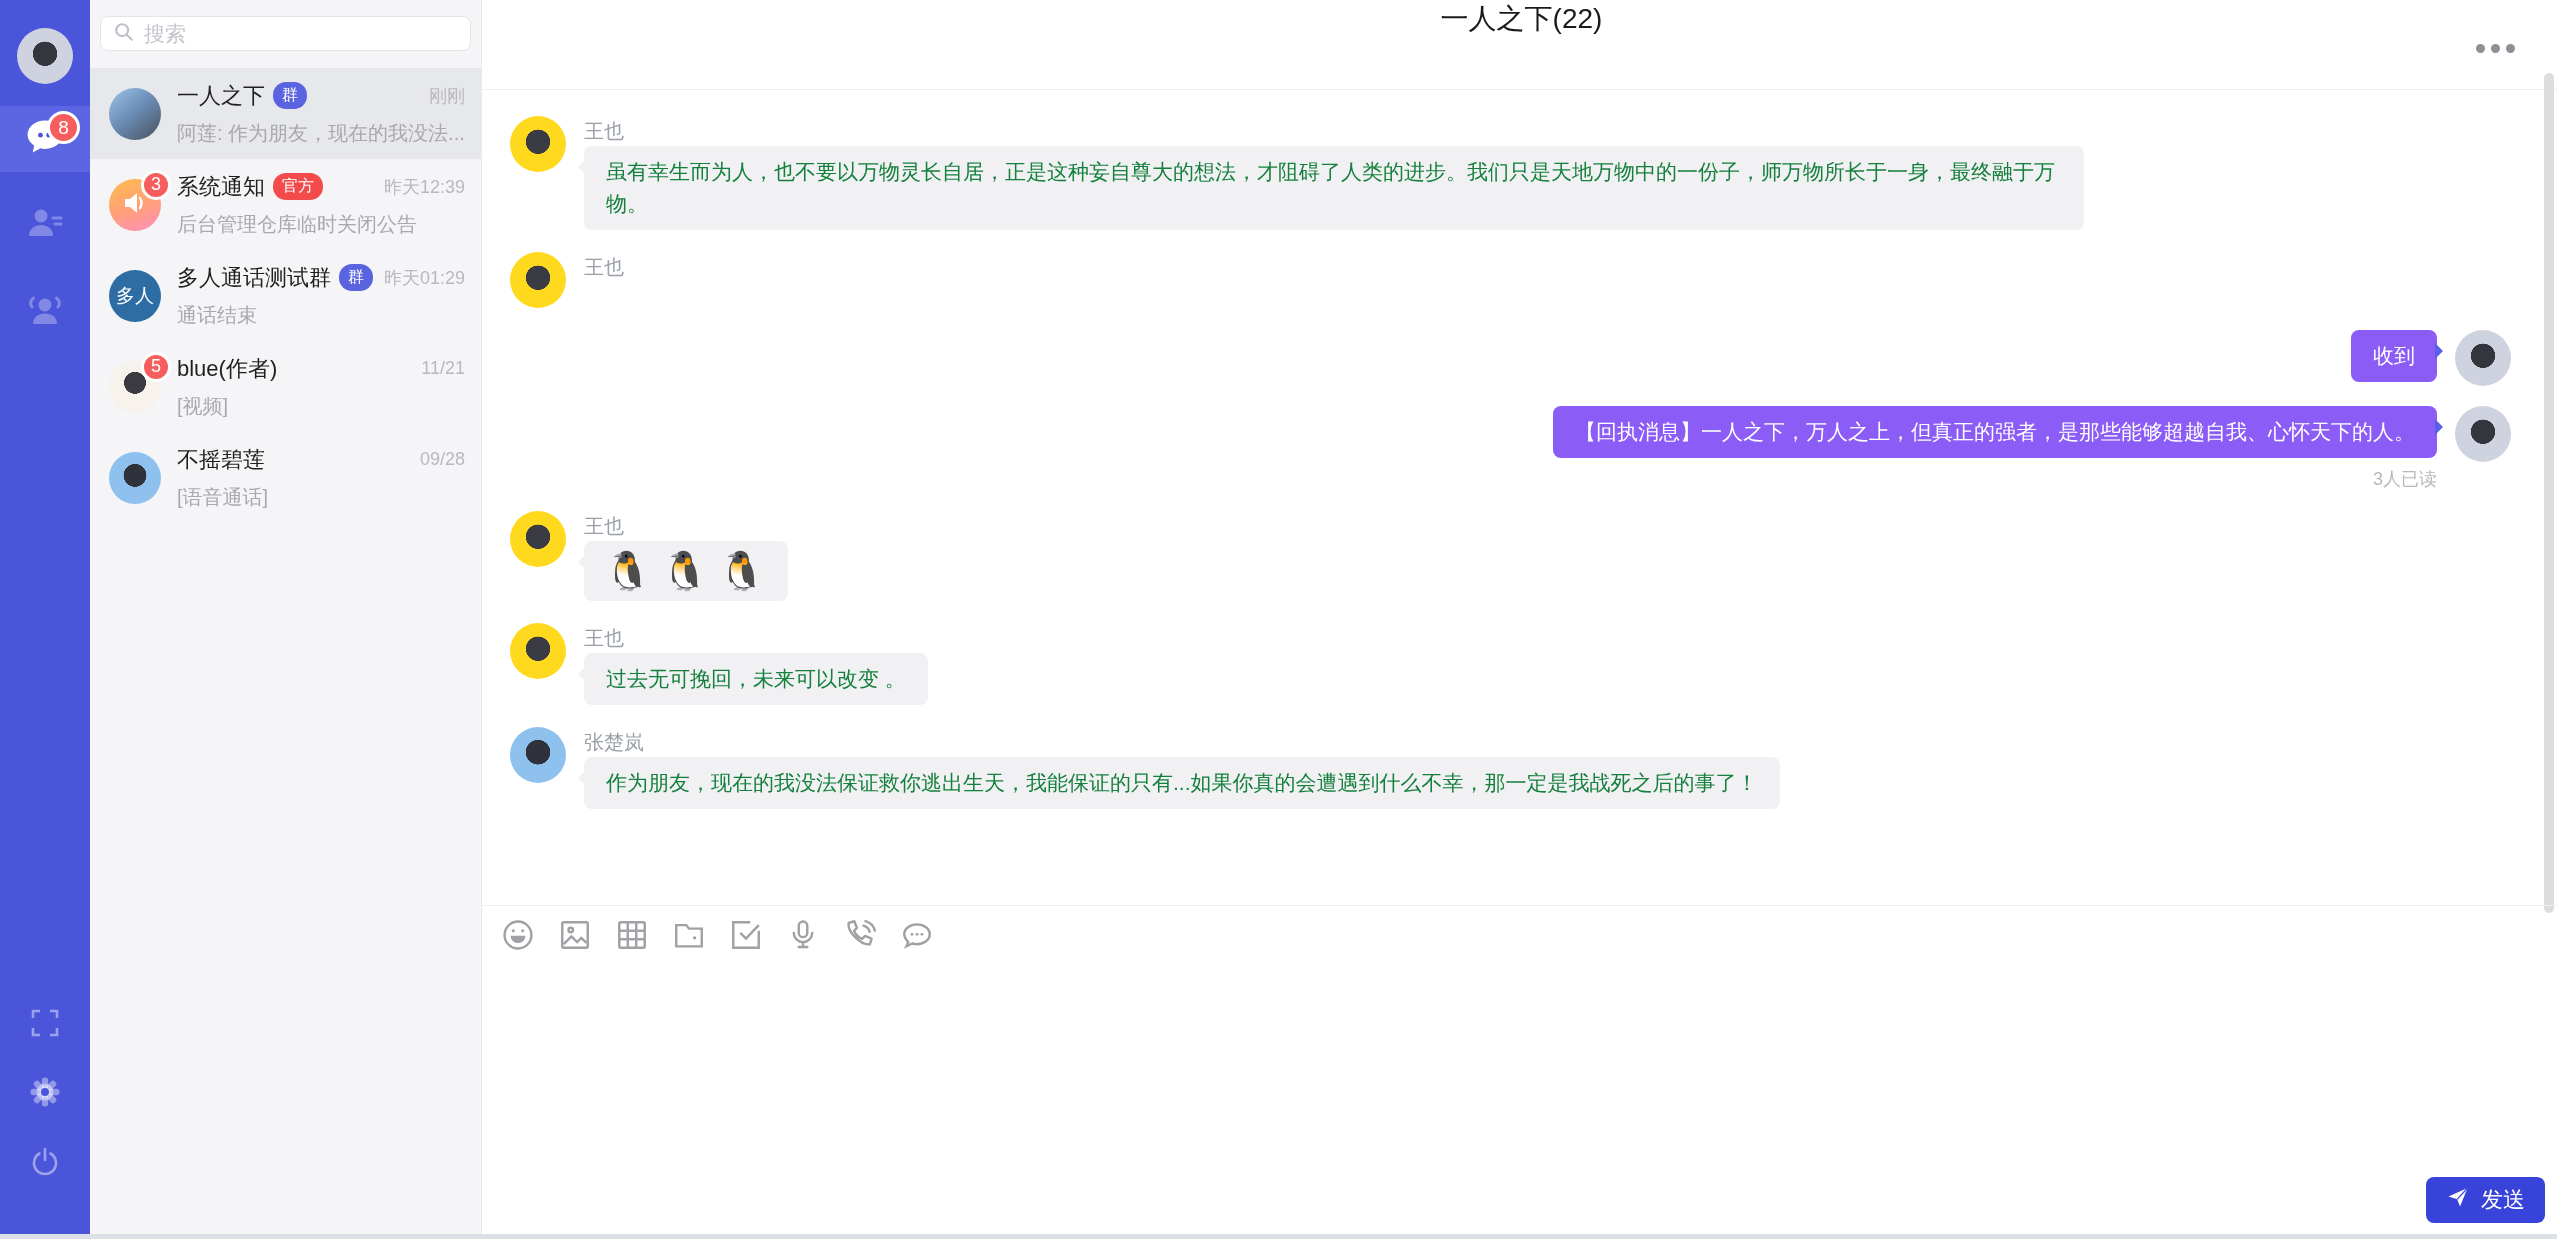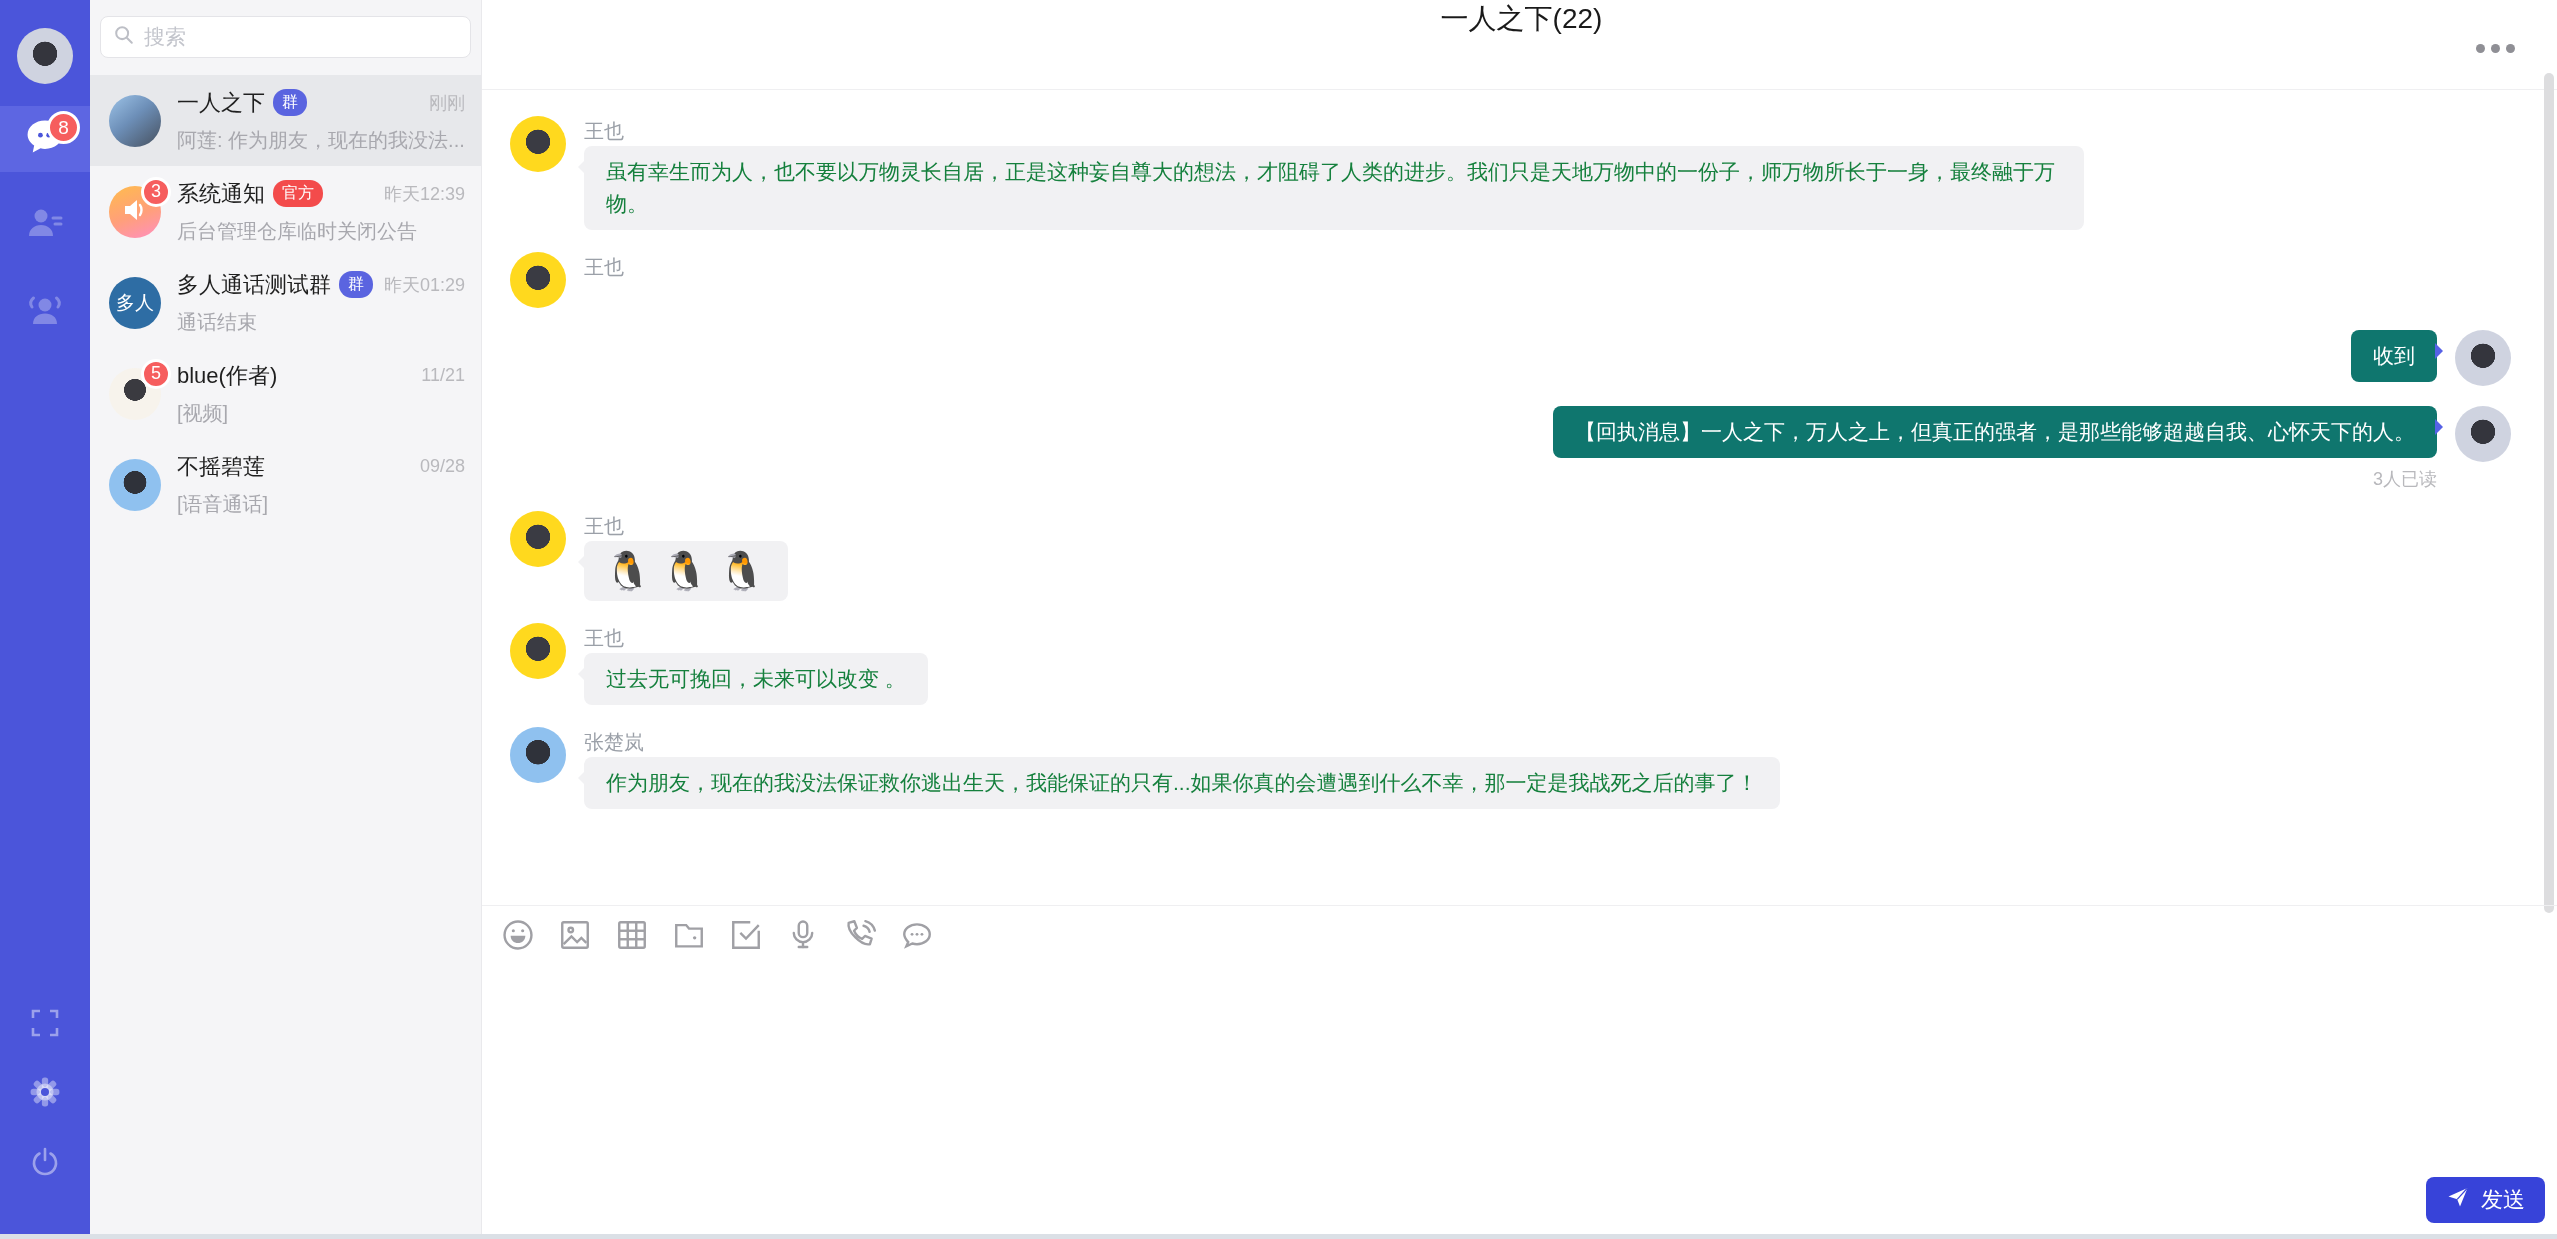--- a/index.html
+++ b/index.html
@@ -16,21 +16,21 @@
   .rail-item.active { background:#5d66e2; }
   .rail-item.first { margin-top:22px; }
   .rail-gap { margin-top:20px; }
   .count-badge { position:absolute; top:5px; left:47px; min-width:33px; height:33px; border-radius:17px;
     background:#f65e5e; border:3px solid #fff; color:#fff; font-size:19px; display:flex; align-items:center; justify-content:center; padding:0 4px; }
   .rail-bottom { margin-top:auto; display:flex; flex-direction:column; align-items:center; gap:32px; margin-bottom:52px; }
   .rail-bottom .rail-item { height:auto; }
 
   
   .list-panel { width:392px; background:#f5f5f7; border-right:1px solid #e9e9ec; flex-shrink:0; display:flex; flex-direction:column; }
-  .search-wrap { margin:16px 10px 0 10px; height:42px; background:#fff; border:1px solid #e4e4e8; border-radius:8px;
+  .search-wrap { margin:16px 10px 0 10px; height:35px; background:#fff; border:1px solid #e4e4e8; border-radius:8px;
     display:flex; align-items:center; padding:0 12px; gap:9px; }
   .search-wrap input { border:none; outline:none; background:transparent; font-size:21px; color:#333; width:100%;
     font-family:"Liberation Sans","DejaVu Sans",sans-serif; }
   .search-wrap input::placeholder { color:#c3c5cc; }
   .chat-items { margin-top:17px; }
   .chat-item { height:91px; display:flex; align-items:center; padding:0 16px 0 19px; cursor:pointer; }
   .chat-item.selected { background:#e7e8eb; }
   .ci-avatar { width:52px; height:52px; border-radius:50%; position:relative; flex-shrink:0;
     display:flex; align-items:center; justify-content:center; }
   .ci-unread { position:absolute; top:-9px; right:-10px; min-width:30px; height:30px; border-radius:15px; background:#f65e5e;
@@ -64,21 +64,21 @@
   .av-zcl { background:radial-gradient(circle at 50% 45%, #2f323a 0 29%, #8fc1ef 30%); }
   .av-self { background:radial-gradient(circle at 50% 46%, #34353d 0 29%, #cfd3e0 30%); }
   .mg-content { margin-left:18px; max-width:1500px; display:flex; flex-direction:column; align-items:flex-start; }
   .mg-name { font-size:20px; color:#9ba0a8; margin-top:2px; }
   .bubble { margin-top:1px; background:#f1f1f3; border-radius:8px; padding:10px 22px; font-size:21px; color:#15803d;
     line-height:32px; position:relative; }
   .bubble::before { content:''; position:absolute; left:-14px; top:13px; border:8px solid transparent; border-right:8px solid #f1f1f3; }
   .bubble.sticker { font-size:38px; line-height:50px; letter-spacing:10px; padding:5px 12px 5px 20px; }
   .msg-group.out { justify-content:flex-end; margin-bottom:20px; }
   .msg-group.out .mg-content { margin-left:0; margin-right:18px; align-items:flex-end; }
-  .msg-group.out .bubble { margin-top:0; background:#0f766e; color:#fff; }
+  .msg-group.out .bubble { margin-top:0; background:#8b5cf6; color:#fff; }
   .msg-group.out .bubble::before { left:auto; right:-14px; border-right-color:transparent; border-left:8px solid #5661e6; }
   .receipt { margin-top:9px; font-size:18px; color:#b8b8bc; }
   .file-card { margin-top:12px; width:372px; background:#fff; border-radius:10px; box-shadow:0 0 22px rgba(0,0,0,0.10);
     padding:26px 26px 26px 28px; display:flex; align-items:center; justify-content:space-between; cursor:pointer; }
   .fc-name { font-size:22px; color:#2e3ad2; }
   .fc-size { font-size:18px; color:#b4b4b8; margin-top:9px; }
 
   
   .input-area { height:329px; border-top:1px solid #efeff1; position:relative; padding:12px 20px 0 19px; flex-shrink:0; }
   .toolbar { display:flex; gap:23px; align-items:center; }

